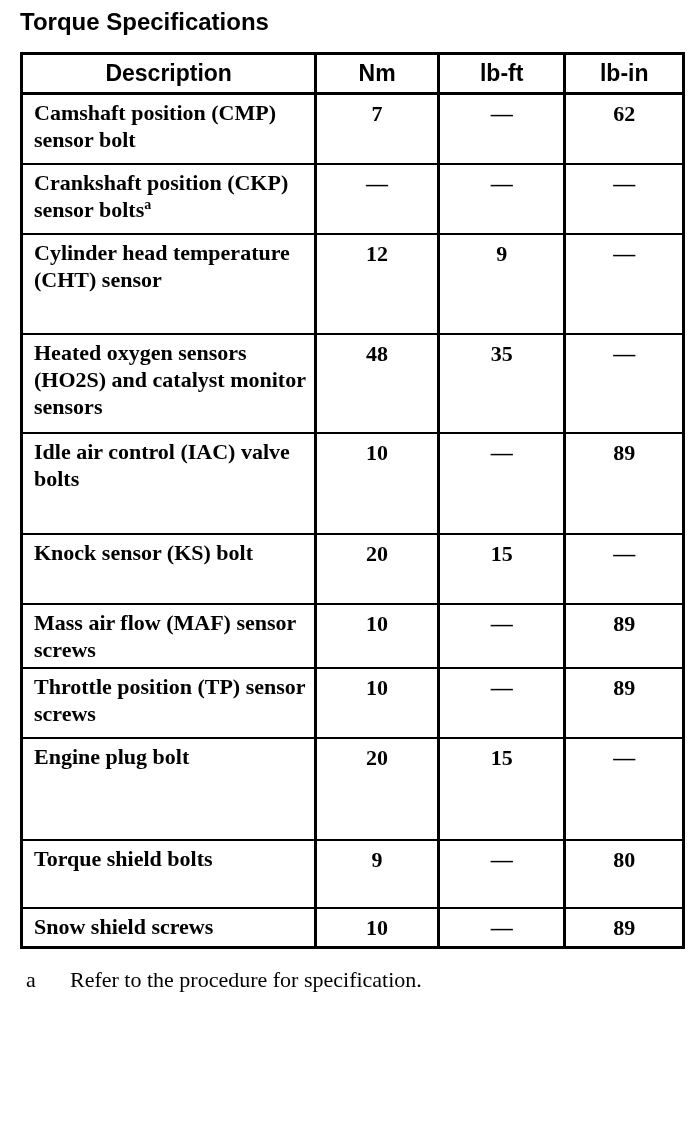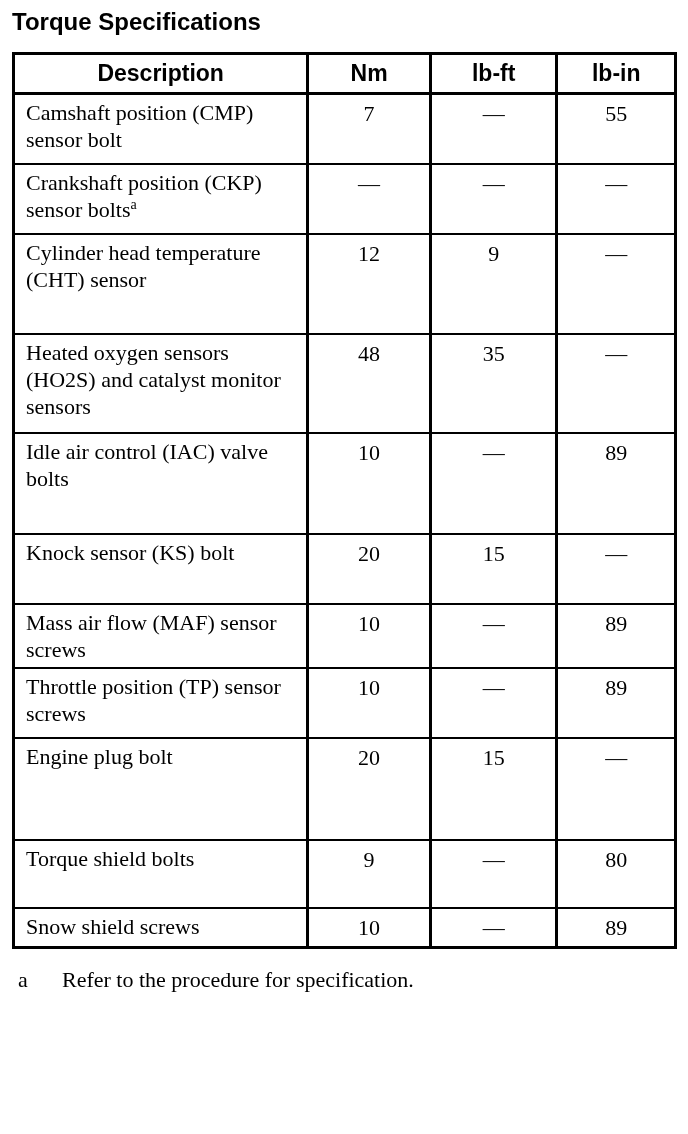--- a/index.html
+++ b/index.html
@@ -9,21 +9,21 @@
     color: #000000;
   }
   body {
     width: 688px;
     height: 1134px;
     position: relative;
     font-family: "Liberation Serif", serif;
     overflow: hidden;
   }
   .page {
-    padding: 6px 8px 0 12px;
+    padding: 6px 8px 0 20px;
   }
   .doc-title {
     font-family: "Liberation Sans", sans-serif;
     font-weight: bold;
     font-size: 24px;
     letter-spacing: 0px;
     margin: 2px 0 16px 0;
   }
   table.spec-table {
     border-collapse: collapse;
@@ -35,20 +35,21 @@
   col.c-nm   { width: 122px; }
   col.c-lbft { width: 126px; }
   col.c-lbin { width: 118px; }
 
   th, td {
     border-top: 2px solid #000;
     border-bottom: 2px solid #000;
     border-left: 3px solid #000;
     border-right: 3px solid #000;
     overflow: hidden;
+    font-weight: bold;
   }
   th {
     font-family: "Liberation Sans", sans-serif;
     font-weight: bold;
     font-size: 23px;
     text-align: center;
     vertical-align: middle;
     height: 37px;
     padding: 0 2px;
     border-bottom-width: 3px;
@@ -117,21 +118,21 @@
         <th>Nm</th>
         <th>lb-ft</th>
         <th>lb-in</th>
       </tr>
     </thead>
     <tbody>
       <tr>
         <td class="desc">Camshaft position (CMP) sensor bolt</td>
         <td class="num">7</td>
         <td class="num">—</td>
-        <td class="num">55</td>
+        <td class="num">62</td>
       </tr>
       <tr>
         <td class="desc"><span>Crankshaft position (CKP) sensor bolts</span><sup class="fn-marker">a</sup></td>
         <td class="num">—</td>
         <td class="num">—</td>
         <td class="num">—</td>
       </tr>
       <tr>
         <td class="desc">Cylinder head temperature (CHT) sensor</td>
         <td class="num">12</td>

